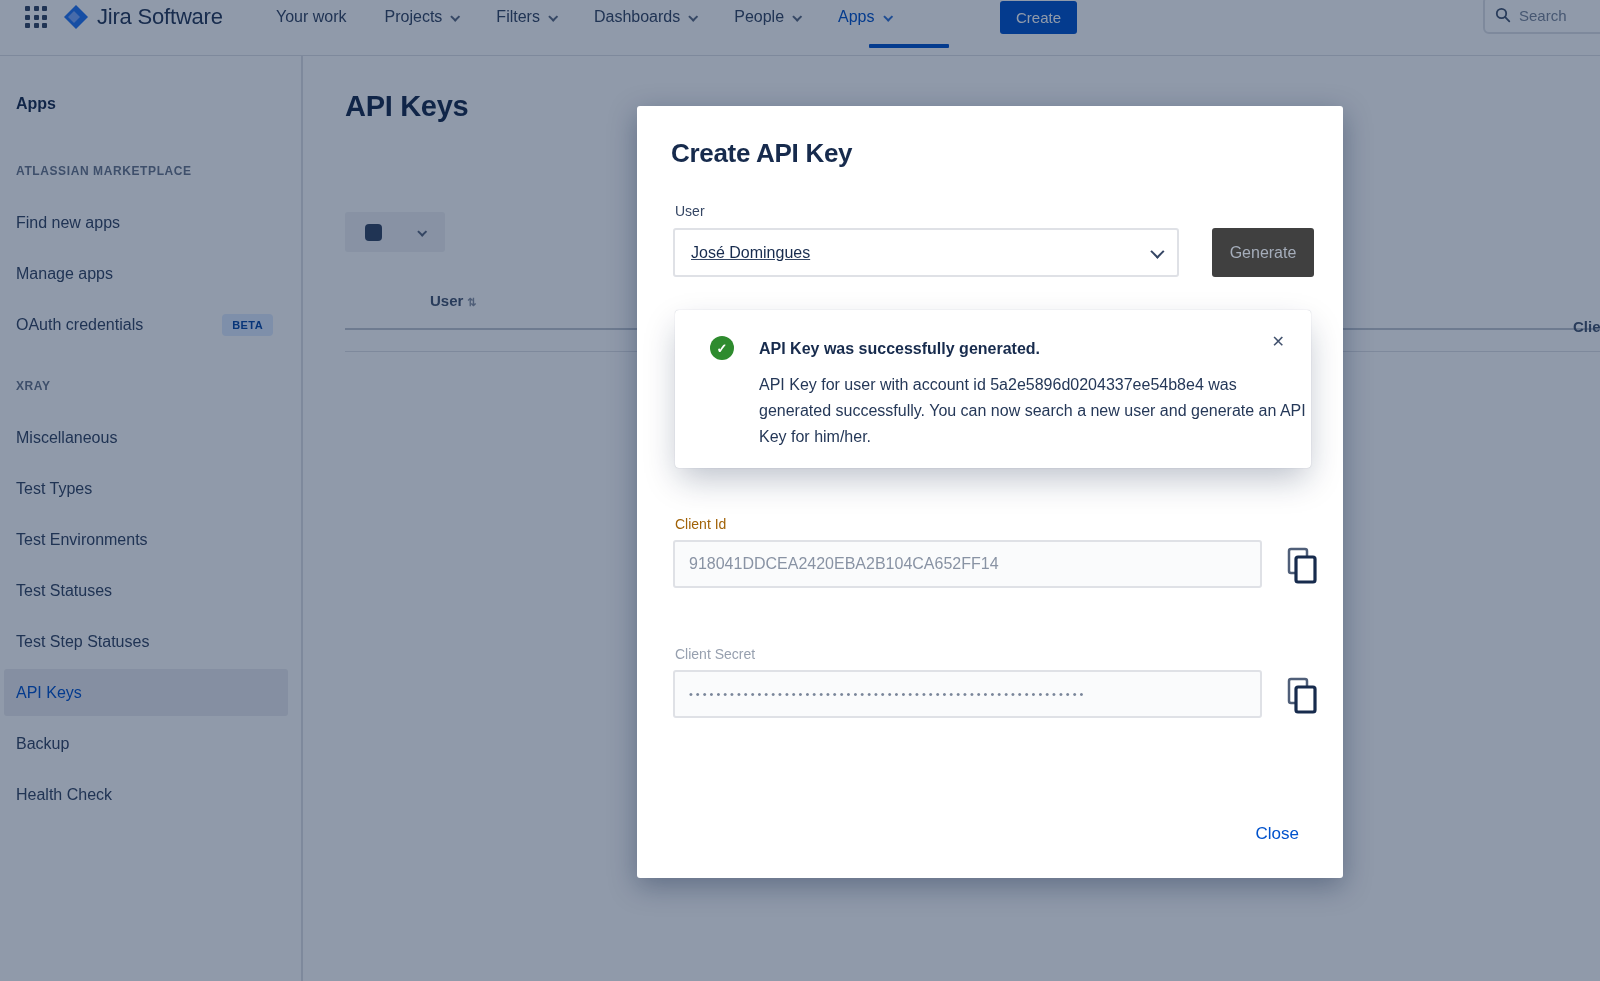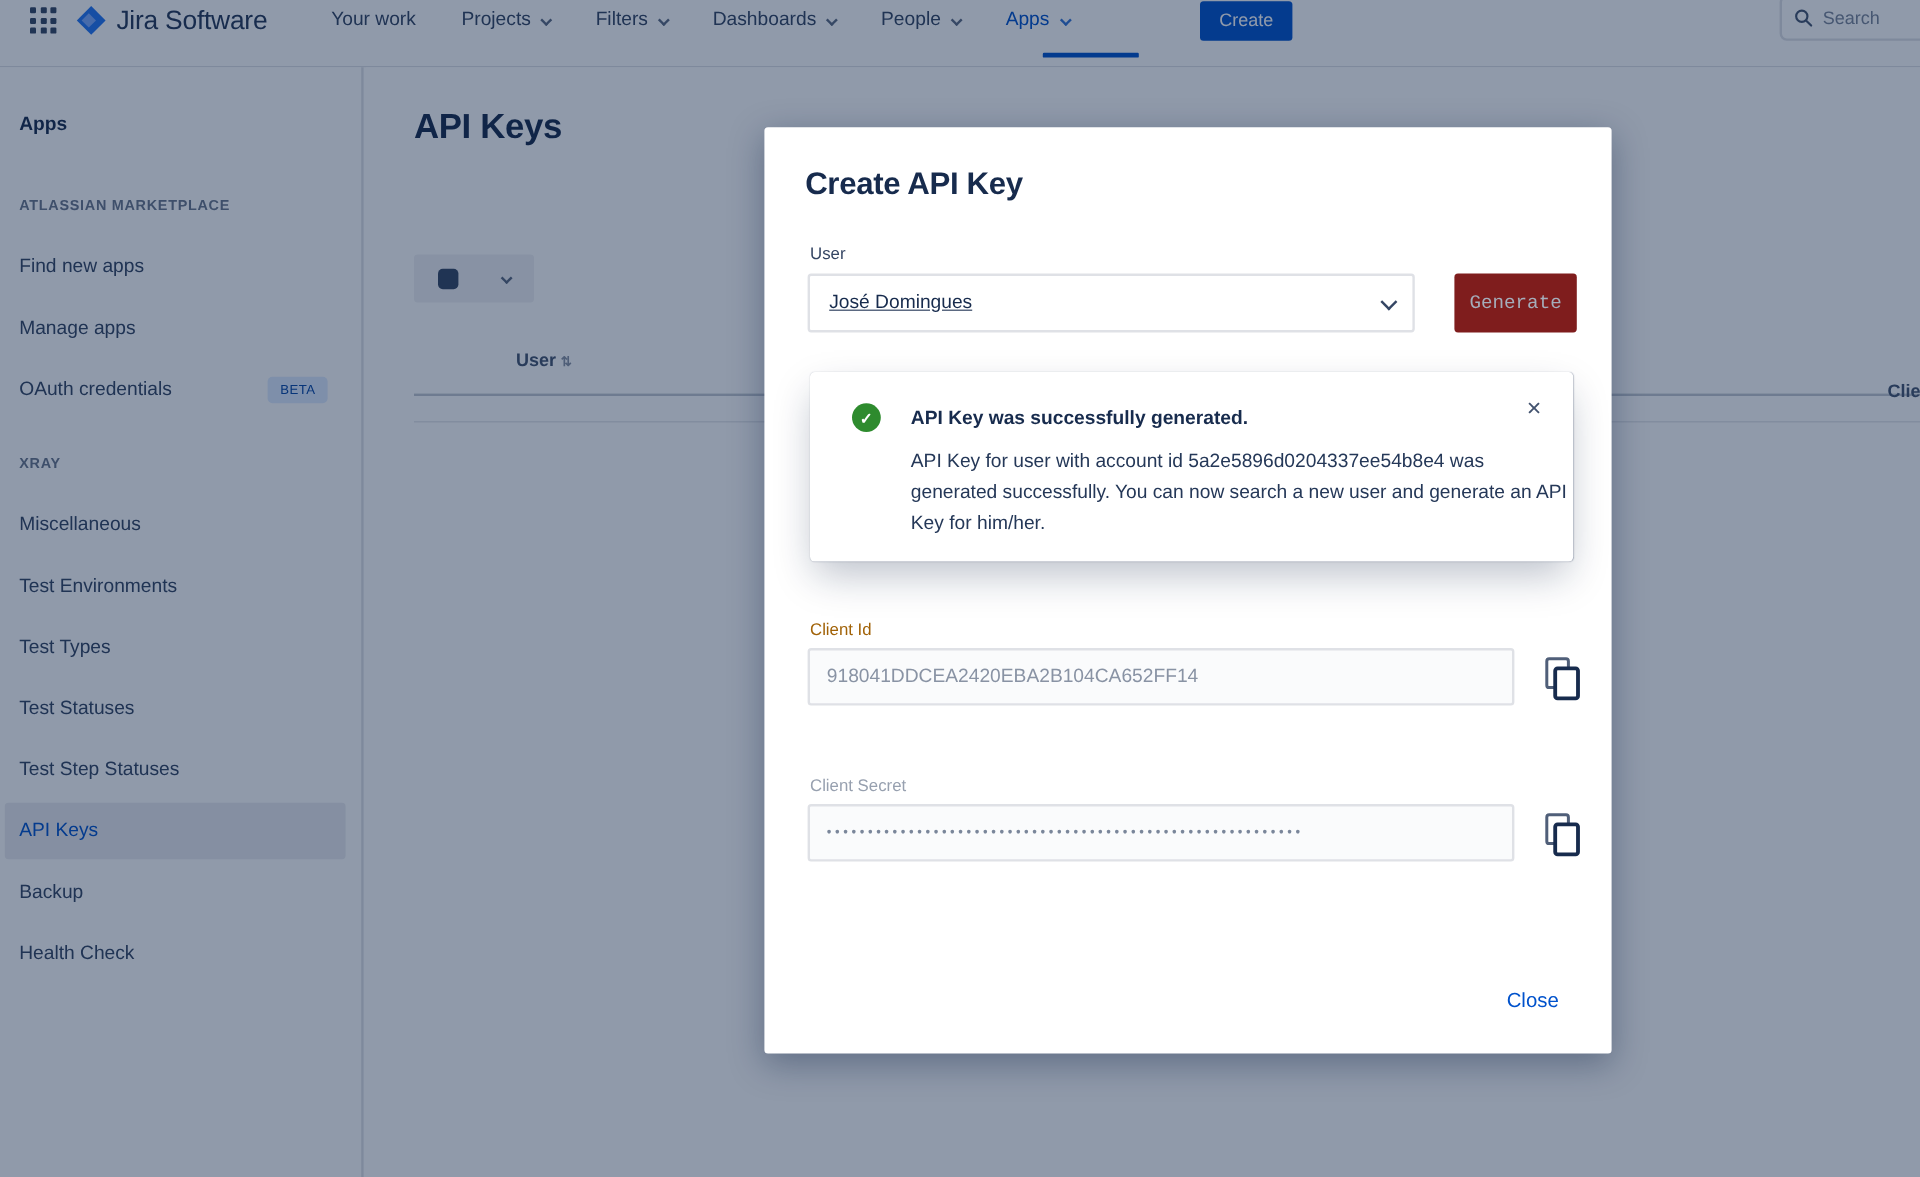--- a/index.html
+++ b/index.html
@@ -37,21 +37,21 @@
     height:16px; line-height:16px; margin-top:47px; }
   .sb-header.second { margin-top:28px; }
   .sb-items { margin-top:18px; }
   .sb-item { height:51px; display:flex; align-items:center; font-size:16px; color:#344563;
     padding:0 16px; cursor:pointer; position:relative; }
   .sb-item.selected { color:#0052CC; }
   .sb-item.selected::before { content:""; position:absolute; left:4px; right:13px; top:2px; bottom:2px;
     background:#EBECF0; border-radius:3px; z-index:-1; }
   .sb-item span.lbl { position:relative; z-index:1; }
   .beta-badge { margin-left:auto; margin-right:12px; background:#DEEBFF; color:#0747A6; font-size:11px;
-    font-weight:normal; letter-spacing:0.4px; padding:5px 10px; border-radius:4px; position:relative; z-index:1; }
+    font-weight:bold; letter-spacing:0.4px; padding:5px 10px; border-radius:4px; position:relative; z-index:1; }
 
   
   .content { position:absolute; left:305px; top:56px; width:1295px; height:925px; background:#fff; z-index:1; }
   .page-title { position:absolute; left:40px; top:34px; font-size:29px; font-weight:600; color:#172B4D; letter-spacing:-0.3px; }
   .bulk-btn { position:absolute; left:40px; top:156px; width:100px; height:40px; background:#F0F1F4;
     border:none; border-radius:3px; display:flex; align-items:center; cursor:pointer; padding:0 20px; justify-content:space-between; }
   .bulk-square { width:17px; height:17px; background:#344563; border-radius:4px; }
   .bulk-btn .chev { color:#344563; margin-left:0; }
   .tbl-head { position:absolute; left:40px; top:228px; width:1255px; height:46px; border-bottom:2px solid #C1C7D0; }
   .tbl-col-user { position:absolute; left:85px; top:8px; font-size:15px; font-weight:bold; color:#44546F; cursor:pointer; }
@@ -69,22 +69,22 @@
   .modal-title { position:absolute; left:34px; top:32px; font-size:26px; font-weight:bold; color:#172B4D; letter-spacing:-0.3px; }
   .field-label { position:absolute; left:38px; font-size:14px; }
   .lbl-user { top:97px; color:#344563; }
   .lbl-clientid { top:410px; color:#a16207; }
   .lbl-secret { top:540px; color:#97A0AF; }
   .user-select { position:absolute; left:36px; top:122px; width:506px; height:49px; border:2px solid #DFE1E6;
     border-radius:3px; background:#fff; display:flex; align-items:center; padding:0 16px; cursor:pointer;text-decoration:underline; }
   .user-select .val { font-size:16px; color:#172B4D; }
   .sel-chev { margin-left:auto; width:10px; height:10px; border-right:2.5px solid #344563;
     border-bottom:2.5px solid #344563; transform:rotate(45deg) translateY(-2px); }
-  .generate-btn { position:absolute; left:575px; top:122px; width:102px; height:49px; background:#7f1d1d;
-    border:none; border-radius:3px; font-size:16px; color:#A5ADBA; cursor:not-allowed; font-family:Liberation Mono, monospace; }
+  .generate-btn { position:absolute; left:575px; top:122px; width:102px; height:49px; background:#404040;
+    border:none; border-radius:3px; font-size:16px; color:#A5ADBA; cursor:not-allowed; font-family:Liberation Sans, sans-serif; }
   .flag { position:absolute; left:38px; top:204px; width:636px; height:158px; background:#fff; border-radius:4px;
     box-shadow:0 14px 32px -4px rgba(9,30,66,0.28), 0 0 1px rgba(9,30,66,0.3); }
   .flag-icon { position:absolute; left:35px; top:26px; width:24px; height:24px; border-radius:50%;
     color:#fff; font-size:13px; font-weight:bold; display:flex; align-items:center; justify-content:center; }
   .flag-title { position:absolute; left:84px; top:30px; font-size:16px; font-weight:bold; color:#172B4D; }
   .flag-close { position:absolute; right:26px; top:24px; font-size:16px; color:#42526E; background:none;
     border:none; cursor:pointer; line-height:1; font-family:inherit; }
   .flag-body { position:absolute; left:84px; top:62px; width:550px; font-size:16px; line-height:26px; color:#253858; }
   .ro-input { position:absolute; left:36px; width:589px; height:48px; background:#FAFBFC; border:2px solid #DFE1E6;
     border-radius:3px; font-size:16px; color:#8993A4; padding:0 14px; font-family:inherit; }
@@ -172,24 +172,24 @@
       <span class="beta-badge">BETA</span>
     </div>
   </div>
 
   <div class="sb-header second">XRAY</div>
   <div class="sb-items">
     <div class="sb-item">
         <span class="lbl">Miscellaneous</span>
       </div>
     <div class="sb-item">
+        <span class="lbl">Test Types</span>
+      </div>
+    <div class="sb-item">
         <span class="lbl">Test Environments</span>
-      </div>
-    <div class="sb-item">
-        <span class="lbl">Test Types</span>
       </div>
     <div class="sb-item">
         <span class="lbl">Test Statuses</span>
       </div>
     <div class="sb-item">
         <span class="lbl">Test Step Statuses</span>
       </div>
     <div class="sb-item selected">
         <span class="lbl">API Keys</span>
       </div>

